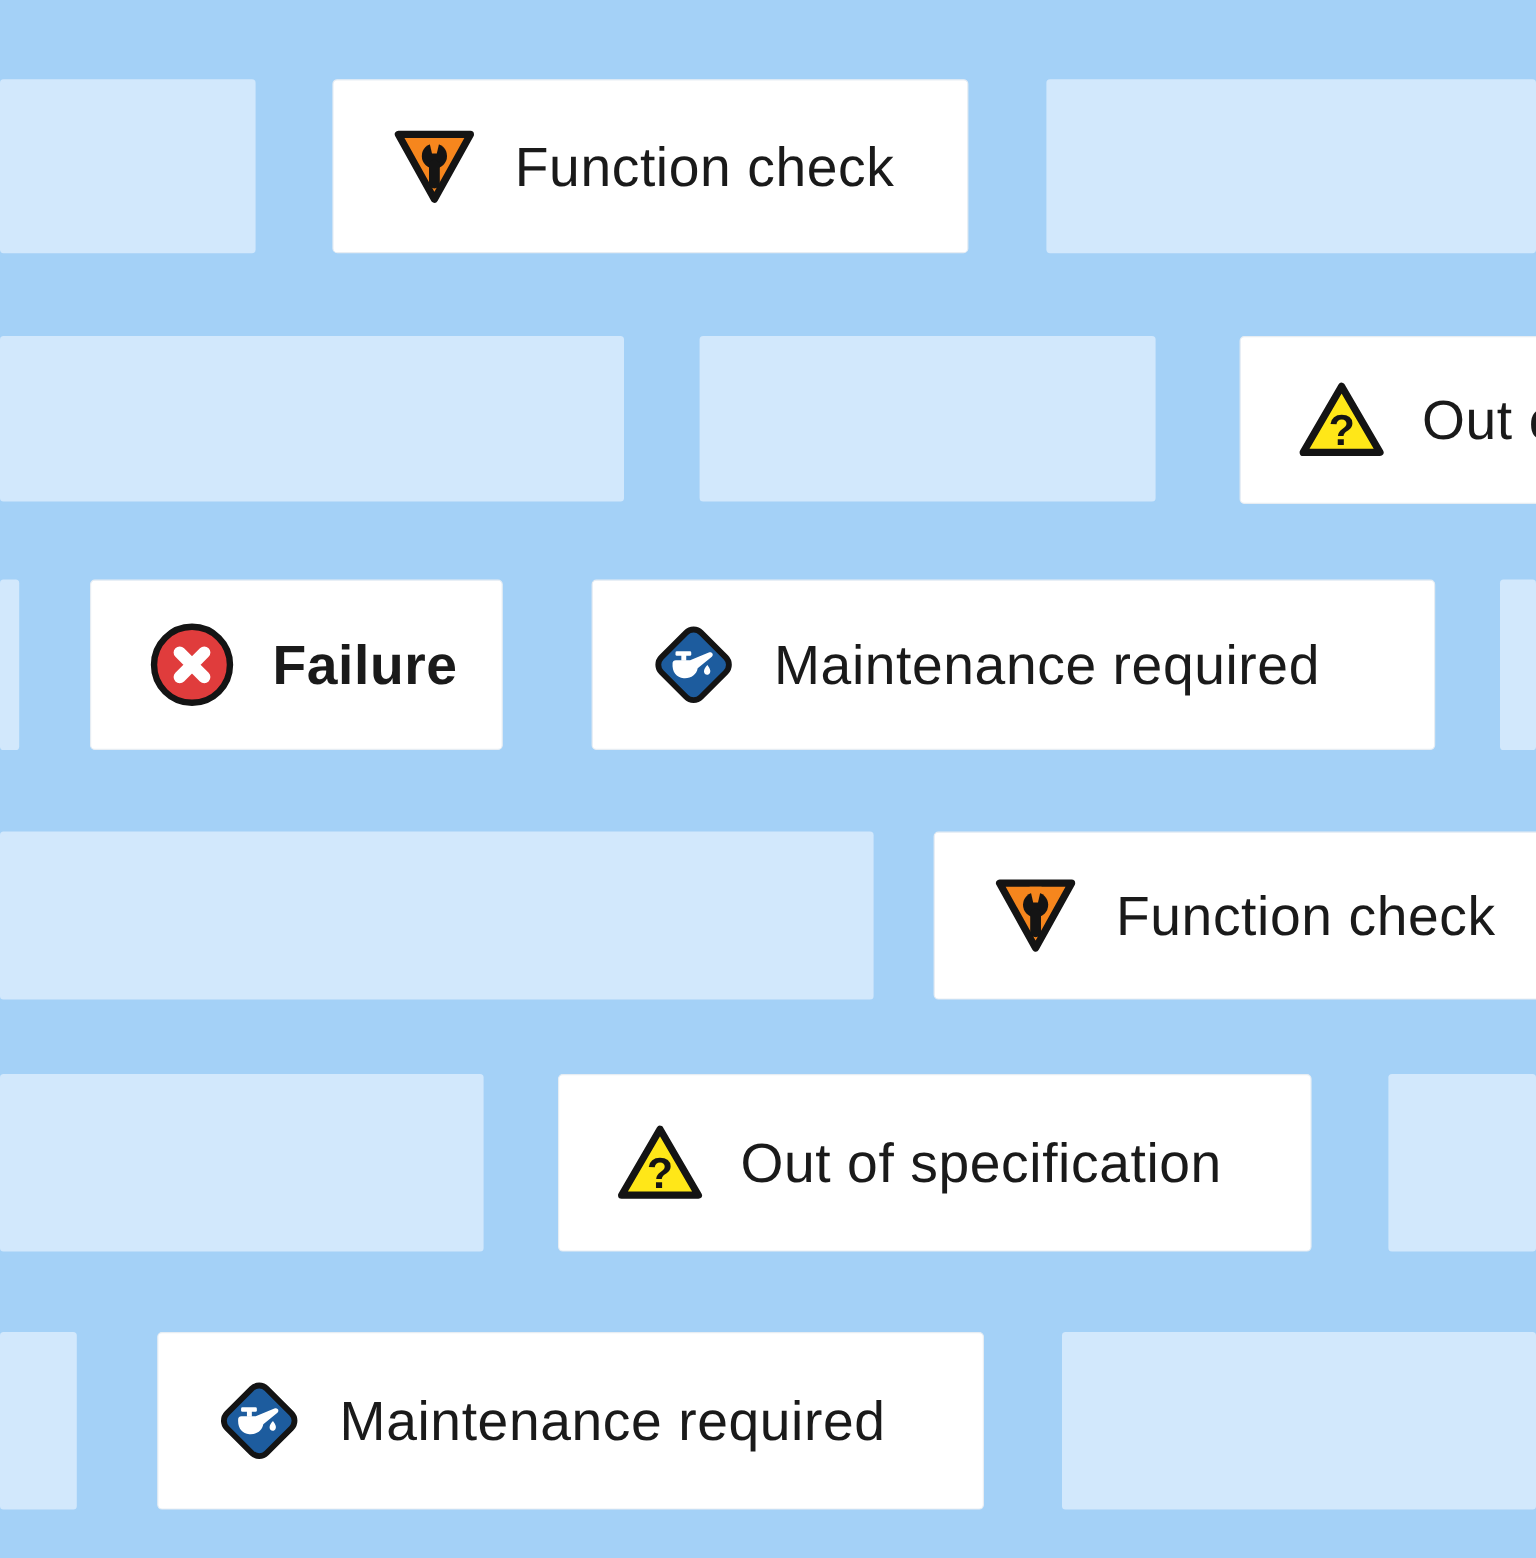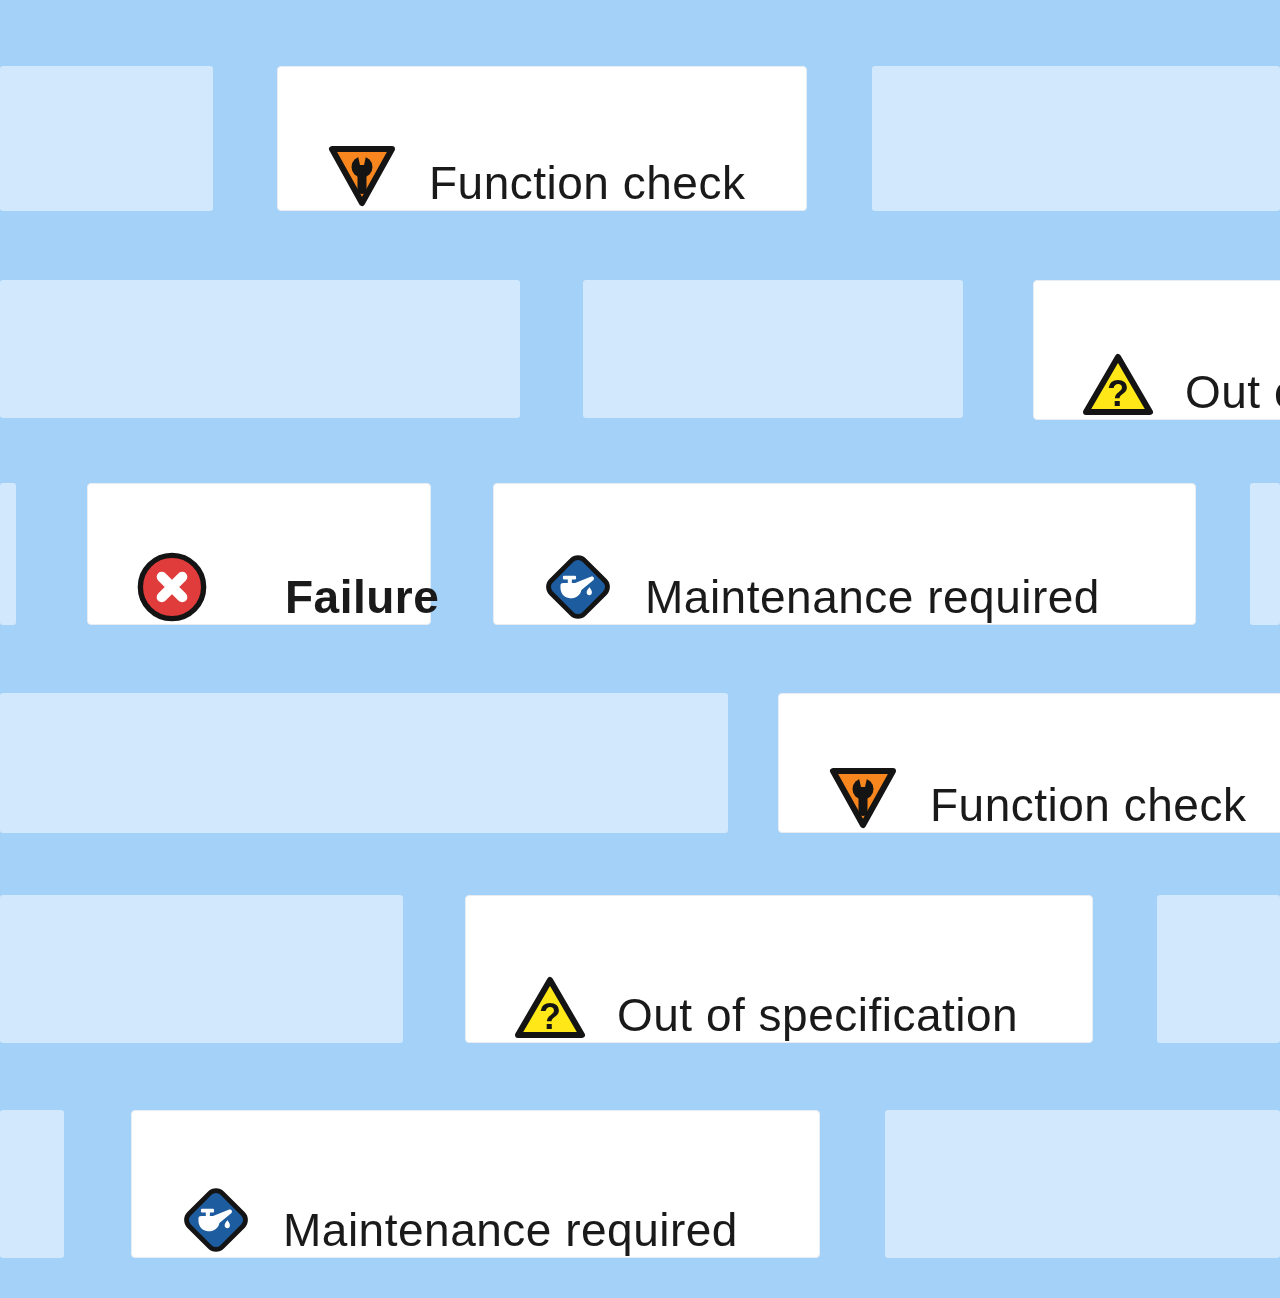--- a/index.html
+++ b/index.html
@@ -16,21 +16,21 @@
     background: #D2E8FC;
     border-radius: 3px;
   }
   .card {
     position: absolute;
     background: #FFFFFF;
     border: 1px solid #E7EDF3;
     border-radius: 4px;
     box-sizing: border-box;
     display: flex;
-    align-items: flex-end;
+    align-items: center;
     padding-left: 45px;
   }
   .icon-box {
     width: 78px;
     display: flex;
     align-items: center;
     justify-content: center;
     flex: 0 0 auto;
   }
   .card-label {
@@ -76,21 +76,21 @@
 <div class="card" style="left:1033px; top:280px; width:560px; height:140px;">
   <span class="icon-box">
     <svg viewBox="0 0 76 68" width="76" height="68">
       <path d="M38 6 L70 61 L6 61 Z" fill="#FFE718" stroke="#141414" stroke-width="6" stroke-linejoin="round"></path>
       <text x="38" y="55" text-anchor="middle" font-size="36" font-weight="700" fill="#141414">?</text>
     </svg>
   </span>
   <span class="card-label">Out of specification</span>
 </div>
 
-<div class="card" style="left:87px; top:483px; width:344px; height:142px;gap:46px;">
+<div class="card" style="left:75px; top:483px; width:344px; height:142px;">
   <span class="icon-box">
     <svg viewBox="0 0 76 76" width="74" height="74">
       <circle cx="38" cy="38" r="32.5" fill="#E03C3C" stroke="#141414" stroke-width="5.5"></circle>
       <path d="M27.5 27.5 L48.5 48.5 M48.5 27.5 L27.5 48.5" stroke="#FFFFFF" stroke-width="10.5" stroke-linecap="round"></path>
     </svg>
   </span>
   <span class="card-label bold">Failure</span>
 </div>
 
 <div class="card" style="left:493px; top:483px; width:703px; height:142px;">

